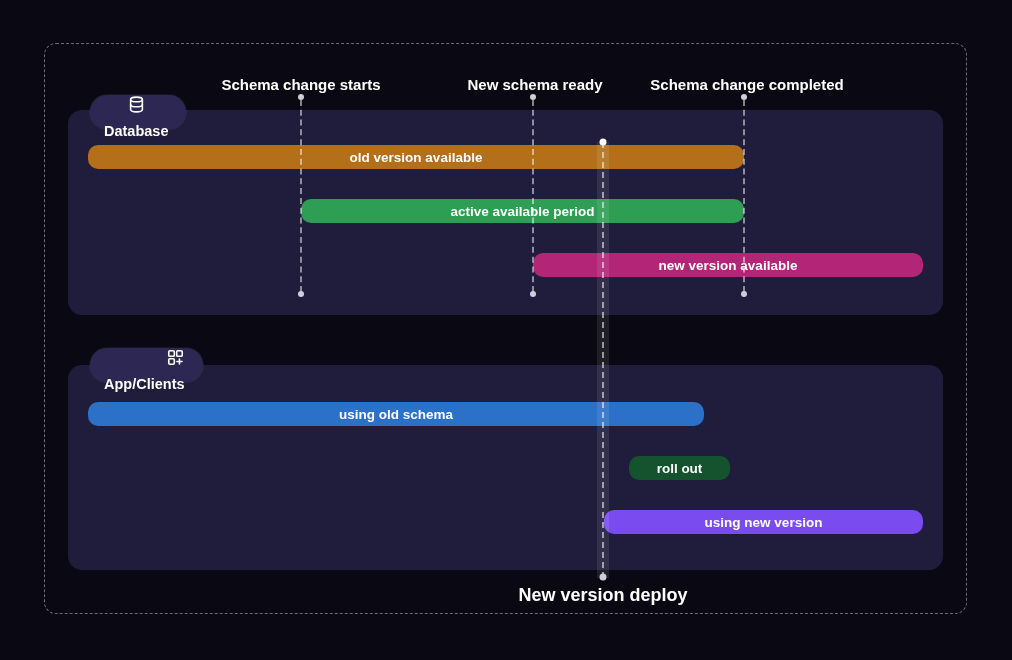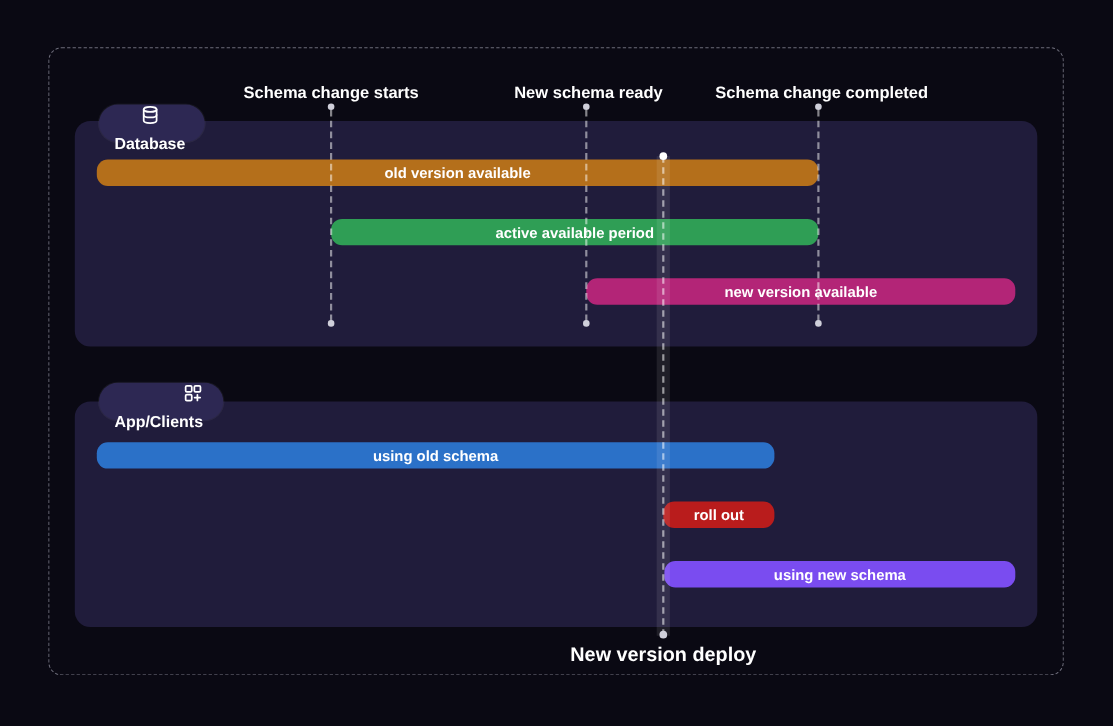--- a/index.html
+++ b/index.html
@@ -165,25 +165,25 @@
         <rect x="3.5" y="13.5" width="7" height="7" rx="1.4"></rect>
         <path d="M17 13.8v6.4M13.8 17h6.4"></path>
       </svg>
     </span>
     <span>App/Clients</span>
   </div>
 
   <div class="bar" style="left: 88px; top: 402px; width: 616px; background: rgb(43, 113, 200);">
     <span>using old schema</span>
   </div>
-  <div class="bar" style="left: 603px; top: 456px; width: 101px; background: #b91c1c; text-align: right;">
+  <div class="bar" style="left: 629px; top: 456px; width: 101px; background: #14532d; text-align: right;">
     <span>roll out</span>
   </div>
   <div class="bar" style="left: 604px; top: 510px; width: 319px; background: rgb(122, 76, 240);">
-    <span>using new schema</span>
+    <span>using new version</span>
   </div>
 
   <div class="deploy-band">
     <div class="inner-dash"></div>
   </div>
   <div class="dot deploy-top" style="left:603px; top:142px"></div>
   <div class="dot deploy-bottom" style="left:603px; top:577px"></div>
 
   <div class="deploy-label" style="left:603px">New version deploy</div>
 

